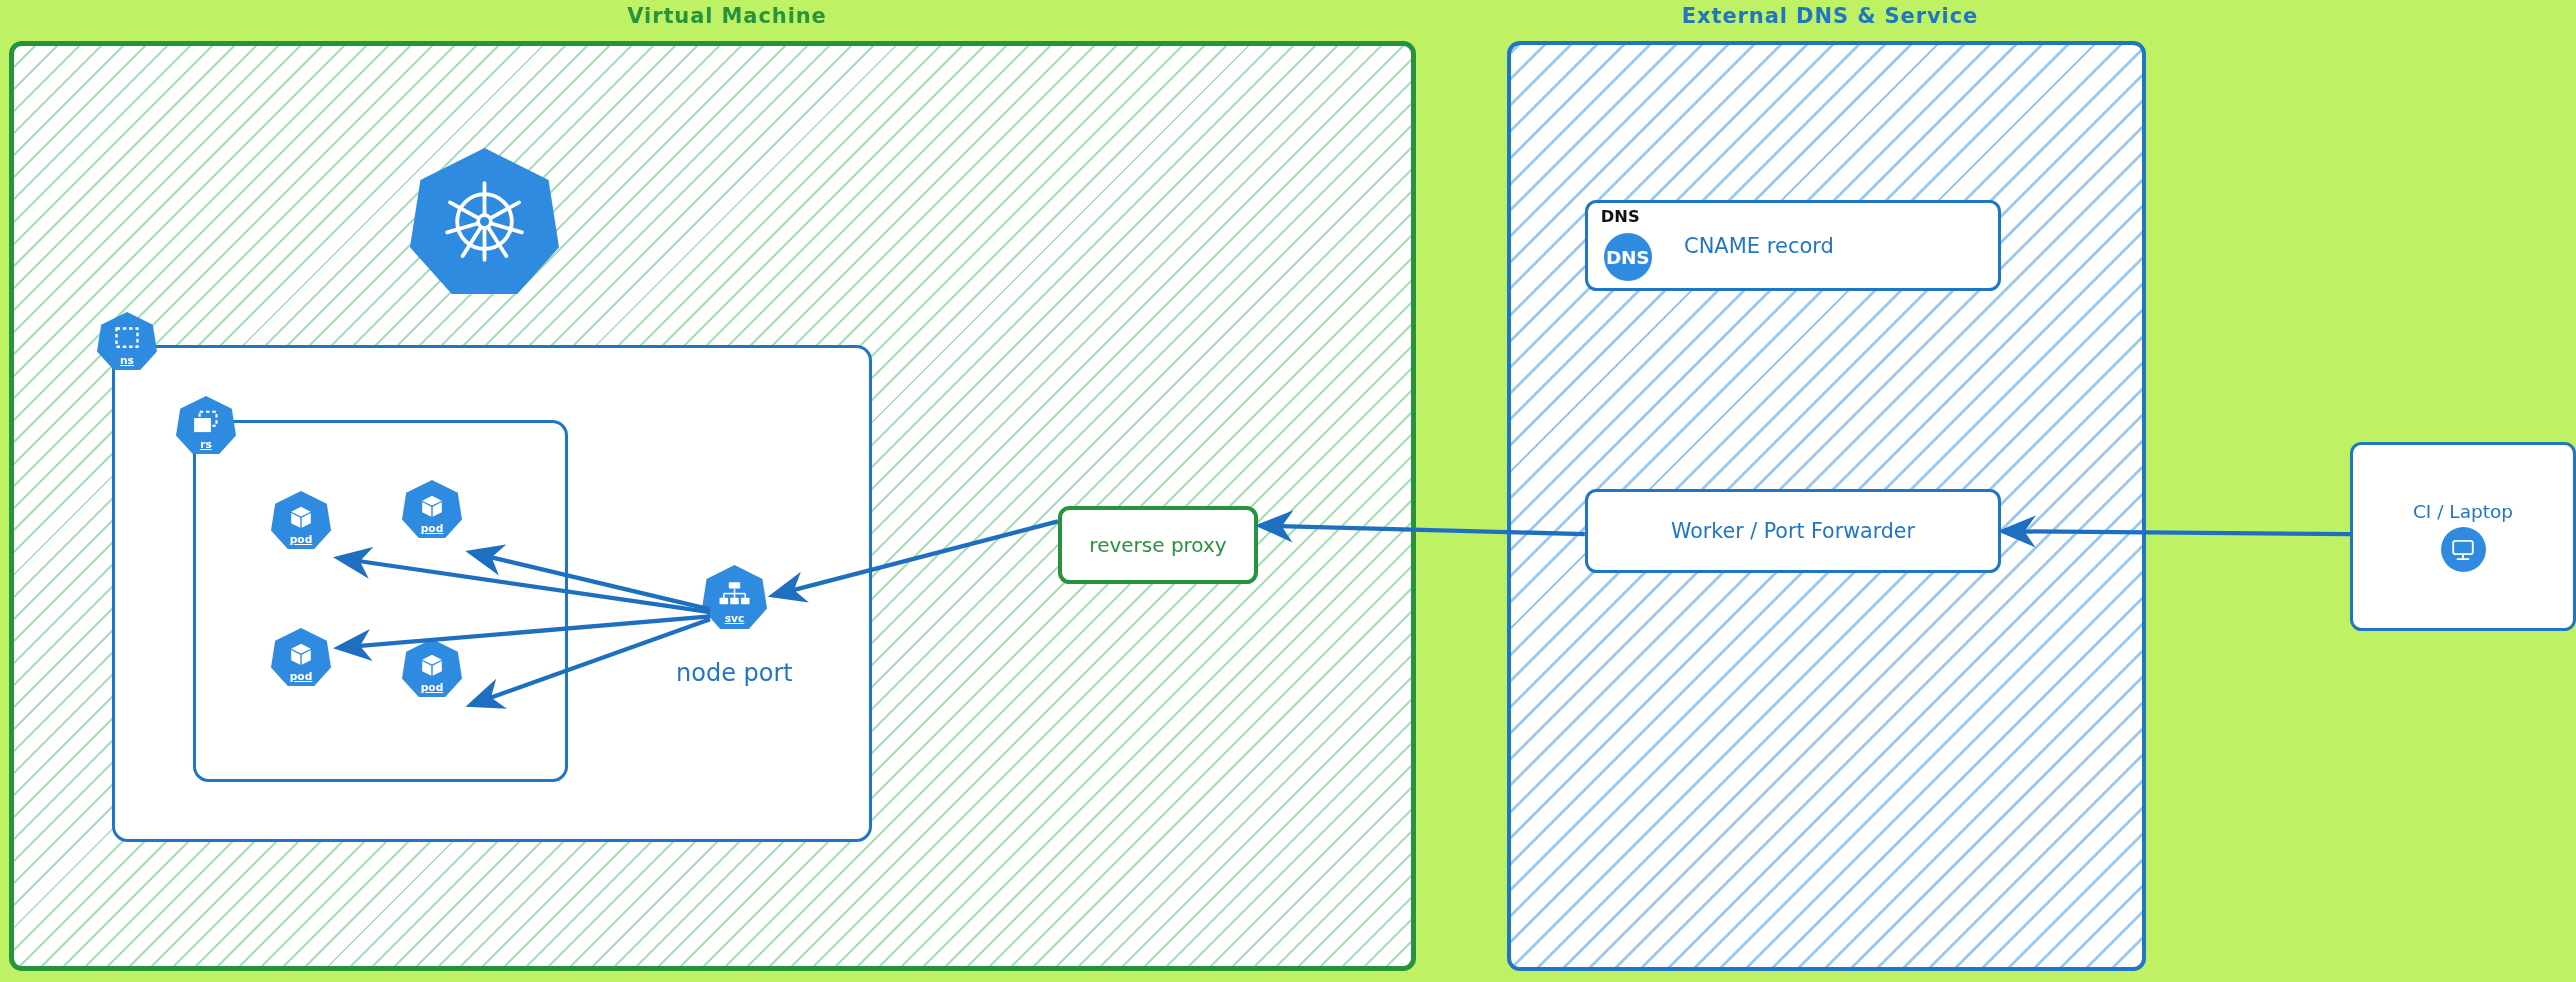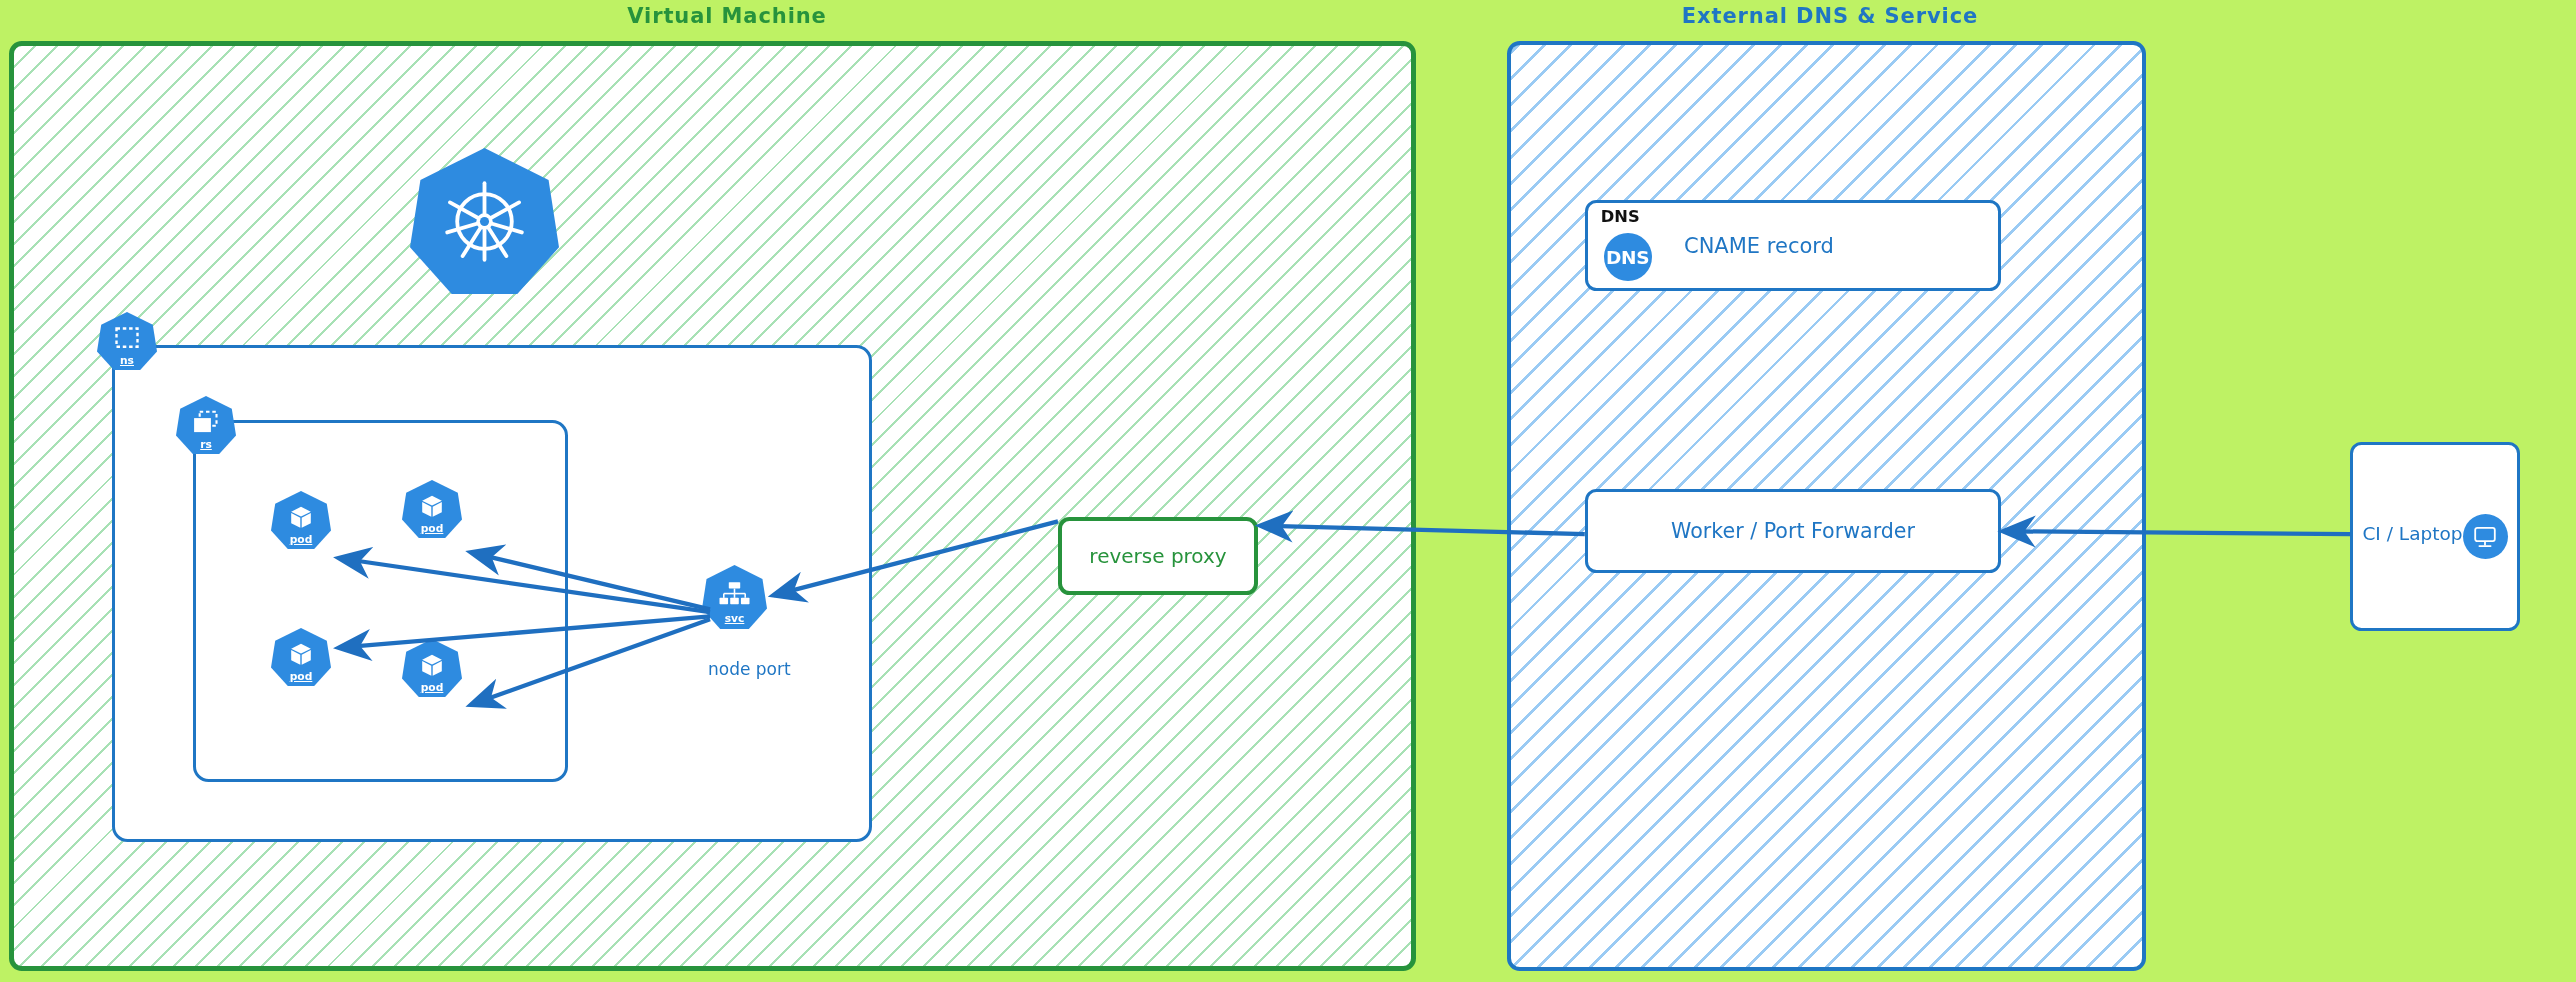--- a/index.html
+++ b/index.html
@@ -90,21 +90,21 @@
     background: #ffffff;
     border: 3.6px solid #1F76C4;
     border-radius: 15.6px;
   }
   .k8s-box.outer { left: 112px; top: 345px; width: 760px; height: 497px; }
   .k8s-box.inner { left: 193px; top: 420px; width: 375px; height: 362px; }
 
   
   .rp-box {
     left: 1058px;
-    top: 517px;
+    top: 506px;
     width: 200px;
     height: 78px;
     border: 4.3px solid #27933C;
   }
   .rp-box .node-label { color: #27933C; font-size: 20px; }
 
   
   .dns-box {
     left: 1585px;
     top: 200px;
@@ -152,24 +152,24 @@
     width: 416px;
     height: 84px;
     border: 3.6px solid #1F76C4;
   }
   .worker-box .node-label { color: #1F76C4; font-size: 20.6px; }
 
   
   .ci-box {
     left: 2350px;
     top: 442px;
-    width: 170px;
+    width: 226px;
     height: 189px;
     border: 3.6px solid #1F76C4;
-    flex-direction: row;
+    flex-direction: column;
     justify-content: center;
   }
   .ci-box .node-label { color: #1F76C4; font-size: 18.5px; margin-bottom: 5.7px; }
   .ci-icon {
     width: 45px;
     height: 45px;
     border-radius: 50%;
     background: #2E8BE0;
     display: flex;
     align-items: center;
@@ -336,21 +336,21 @@
           <line x1="23" y1="12" x2="23" y2="19"></line>
           <line x1="8" y1="19" x2="38" y2="19"></line>
           <line x1="8" y1="19" x2="8" y2="25"></line>
           <line x1="23" y1="19" x2="23" y2="25"></line>
           <line x1="38" y1="19" x2="38" y2="25"></line>
         </g>
       </svg>
       <span class="hex-tag" style="font-size:10.7px;">svc</span>
     </div>
   </div>
-  <div class="node-caption" style="left:676px; top:659px; font-size:17px;margin-left:32px;">node port</div>
+  <div class="node-caption" style="left:676px; top:659px; font-size:24px;">node port</div>
 
   <div class="node-box rp-box">
     <span class="node-label">reverse proxy</span>
   </div>
 
   <div class="group-title ext-title">External DNS &amp; Service</div>
   <div class="group ext"></div>
 
   <div class="node-box dns-box">
     <span class="dns-title">DNS</span>

